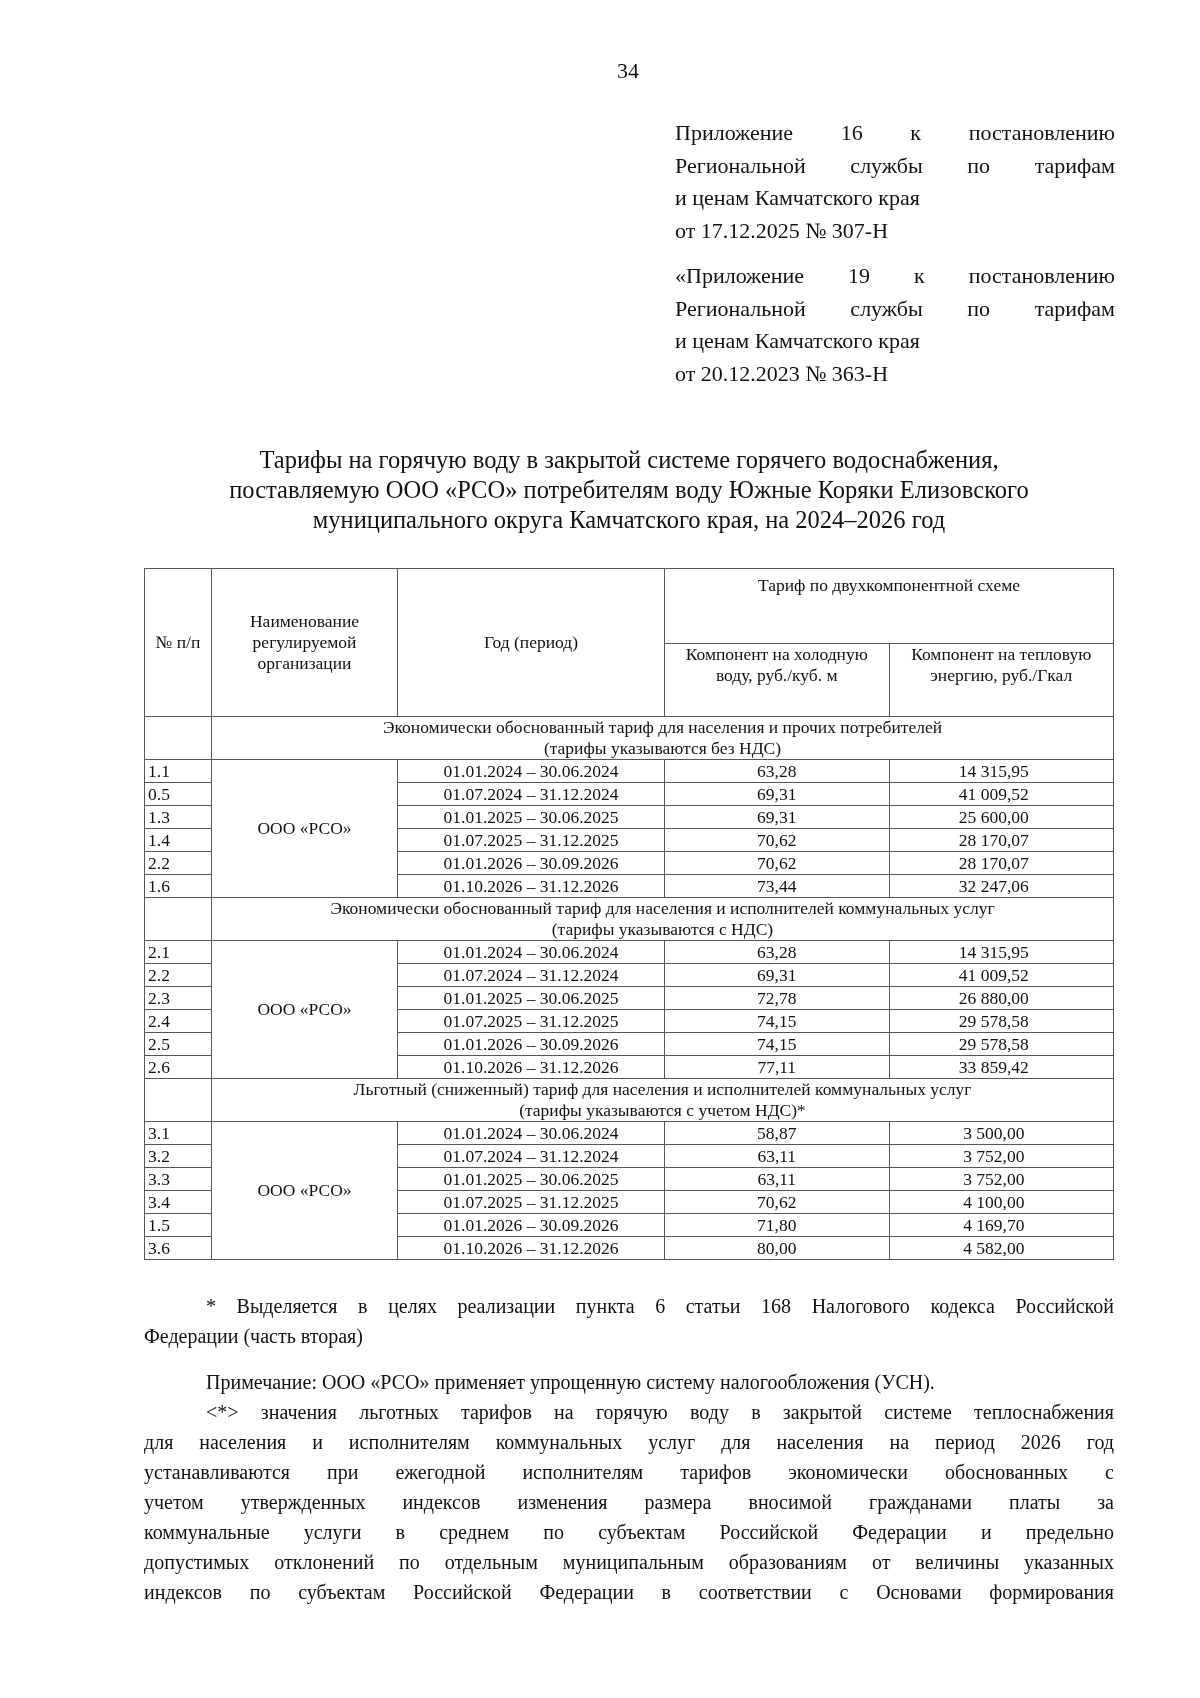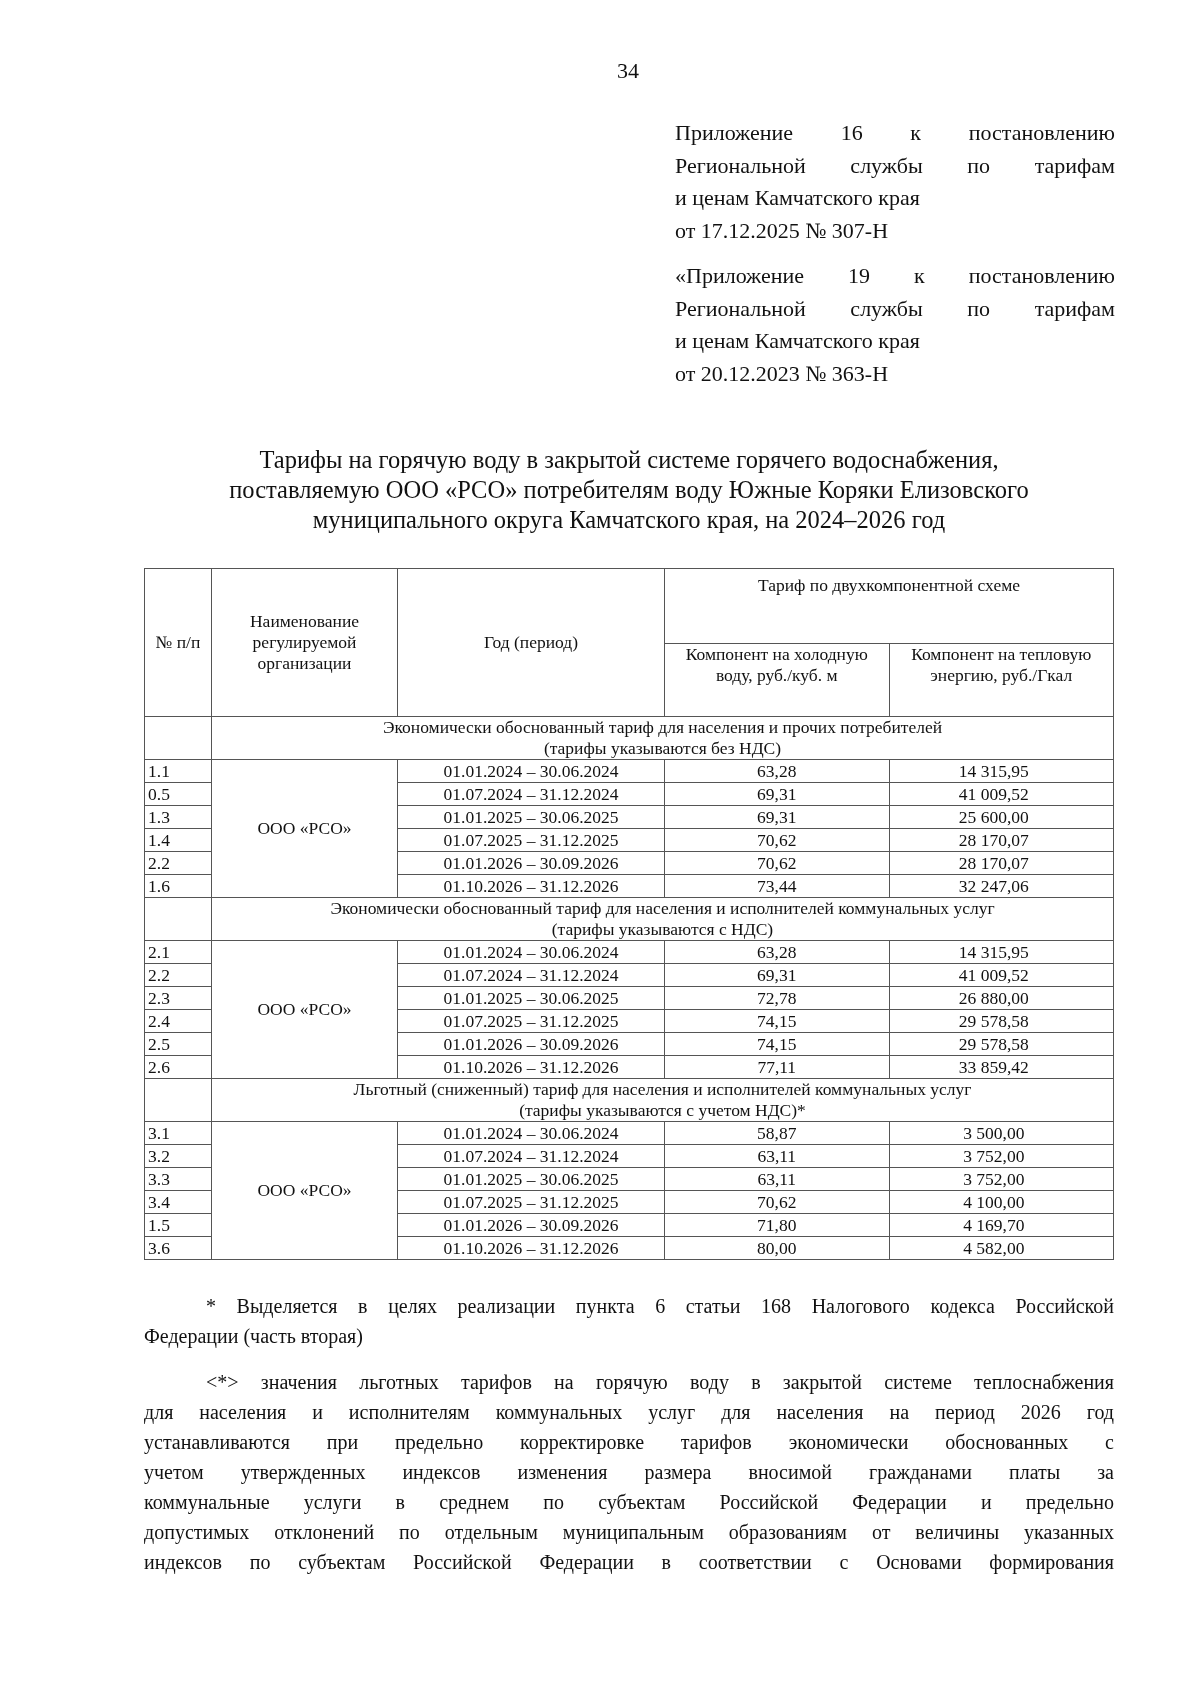--- a/index.html
+++ b/index.html
@@ -212,22 +212,23 @@
       </tr>
     </tbody>
 </table>
 
 <div class="footnote">
   <span class="jline"><span class="indent"></span><span>* Выделяется в целях реализации пункта 6 статьи 168 Налогового кодекса Российской</span></span>
   <span style="display:block">Федерации (часть вторая)</span>
 </div>
 
 <div class="note">
+  <span style="display:block; padding-left:62px; white-space:nowrap">Примечание: ООО «РСО» применяет упрощенную систему налогообложения (УСН).</span>
   <div id="note-body">
       <span class="jline" style="padding-left: 62px;">&lt;*&gt; значения льготных тарифов на горячую воду в закрытой системе теплоснабжения</span>
       <span class="jline">для населения и исполнителям коммунальных услуг для населения на период 2026 год</span>
-      <span class="jline">устанавливаются при предельно корректировке тарифов экономически обоснованных с</span>
+      <span class="jline">устанавливаются при ежегодной исполнителям тарифов экономически обоснованных с</span>
       <span class="jline">учетом утвержденных индексов изменения размера вносимой гражданами платы за</span>
       <span class="jline">коммунальные услуги в среднем по субъектам Российской Федерации и предельно</span>
       <span class="jline">допустимых отклонений по отдельным муниципальным образованиям от величины указанных</span>
       <span class="jline">индексов по субъектам Российской Федерации в соответствии с Основами формирования</span>
     </div>
 </div>
 
 </body></html>

